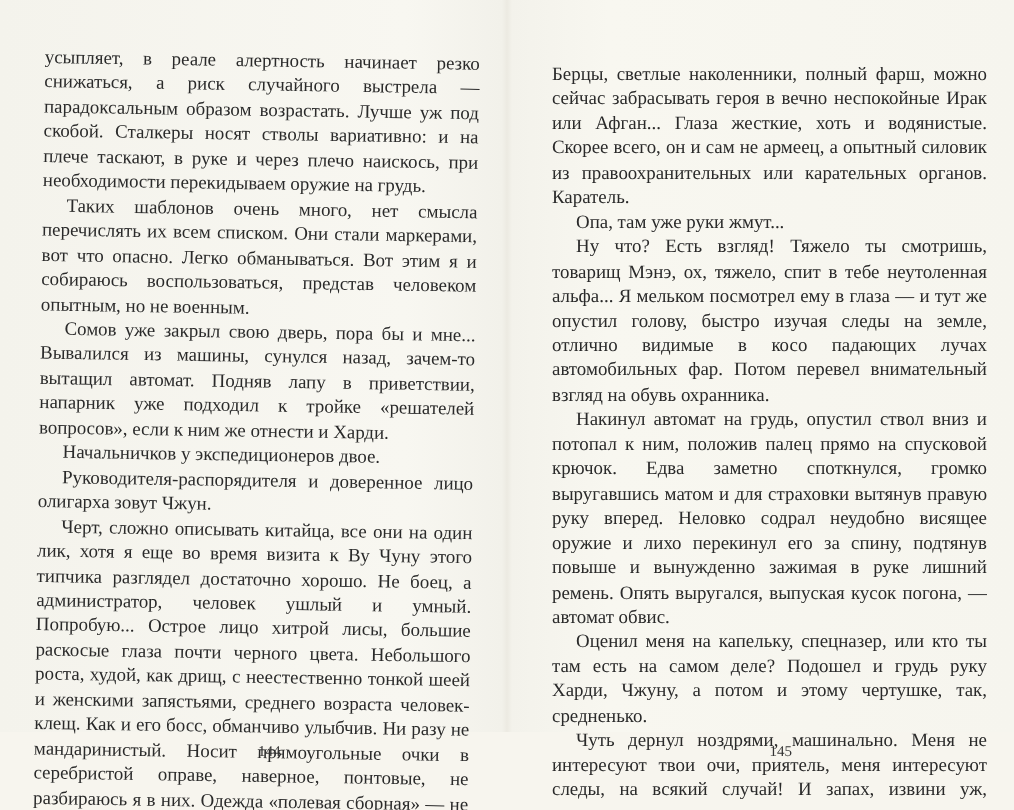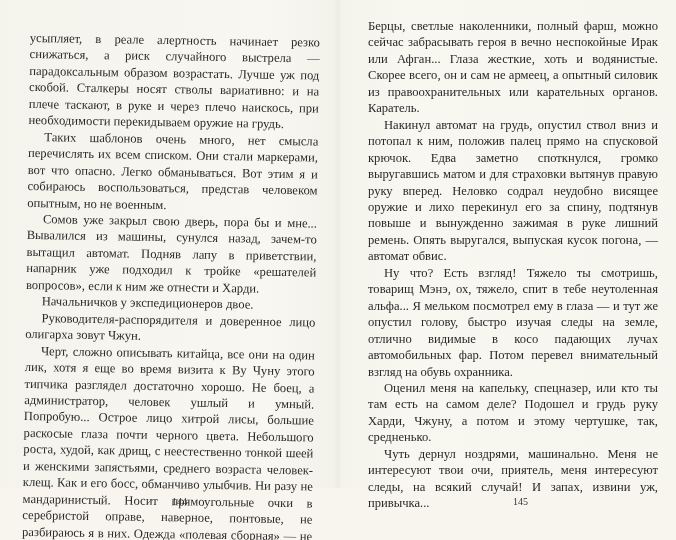--- a/index.html
+++ b/index.html
@@ -11,21 +11,21 @@
     }
     .spread {
       position: relative; width: 676px; height: 488px;
       display: flex;
       background: linear-gradient(to right, #f4f3ec 0%, #f8f7f1 40%, #f2f1ea 49.5%, #eceae2 50%, #f3f2eb 50.5%, #f8f7f0 60%, #f6f5ee 100%);
     }
     .page {
       position: relative; width: 338px; height: 540px; box-sizing: border-box;
     }
     .page-left { padding: 30px 18px 0 30px; }
-    .page-right { padding: 18px 20px 0 30px; }
+    .page-right { padding: 41px 20px 0 30px; }
     .text {
       font-size: 12.6px; line-height: 16.45px; text-align: justify;
       hyphens: manual;
     }
     .text p { margin: 0; text-indent: 16px; }
     .text p.cont { text-indent: 0; }
     .left-text { transform: rotate(0.9deg); transform-origin: left top; width: 290px; }
     .right-text { width: 290px; }
     .folio {
       position: absolute; top: 496px; font-size: 10px; color: #333;
@@ -47,22 +47,23 @@
       <p>Руководителя-распорядителя и доверенное лицо олигарха зовут Чжун.</p>
       <p>Черт, сложно описывать китайца, все они на один лик, хотя я еще во время визита к Ву Чуну этого типчика разглядел достаточно хорошо. Не боец, а администратор, человек ушлый и умный. Попробую... Острое лицо хитрой лисы, большие раскосые глаза почти черного цвета. Небольшого роста, худой, как дрищ, с неестественно тонкой шеей и женскими запястьями, среднего возраста человек-клещ. Как и его босс, обманчиво улыбчив. Ни разу не мандаринистый. Носит прямоугольные очки в серебристой оправе, наверное, понтовые, не разбираюсь я в них. Одежда «полевая сборная» — не военная и не охотничье камуфло. На голове бесформенная шляпа с обвислыми полями.</p>
 
     </div>
     <div class="folio">144</div>
   </div>
 
   <div class="page page-right">
     <div class="text right-text">
       <p class="cont">Берцы, светлые наколенники, полный фарш, можно сейчас забрасывать героя в вечно неспокойные Ирак или Афган... Глаза жесткие, хоть и водянистые. Скорее всего, он и сам не армеец, а опытный силовик из правоохранительных или карательных органов. Каратель.</p>
+      <p>Опа, там уже руки жмут...</p>
+      <p>Ну что? Есть взгляд! Тяжело ты смотришь, товарищ Мэнэ, ох, тяжело, спит в тебе неутоленная альфа... Я мельком посмотрел ему в глаза — и тут же опустил голову, быстро изучая следы на земле, отлично видимые в косо падающих лучах автомобильных фар. Потом перевел внимательный взгляд на обувь охранника.</p>
       <p>Накинул автомат на грудь, опустил ствол вниз и потопал к ним, положив палец прямо на спусковой крючок. Едва заметно споткнулся, громко выругавшись матом и для страховки вытянув правую руку вперед. Неловко содрал неудобно висящее оружие и лихо перекинул его за спину, подтянув повыше и вынужденно зажимая в руке лишний ремень. Опять выругался, выпуская кусок погона, — автомат обвис.</p>
-      <p>Ну что? Есть взгляд! Тяжело ты смотришь, товарищ Мэнэ, ох, тяжело, спит в тебе неутоленная альфа... Я мельком посмотрел ему в глаза — и тут же опустил голову, быстро изучая следы на земле, отлично видимые в косо падающих лучах автомобильных фар. Потом перевел внимательный взгляд на обувь охранника.</p>
       <p>Оценил меня на капельку, спецназер, или кто ты там есть на самом деле? Подошел и грудь руку Харди, Чжуну, а потом и этому чертушке, так, средненько.</p>
       <p>Чуть дернул ноздрями, машинально. Меня не интересуют твои очи, приятель, меня интересуют следы, на всякий случай! И запах, извини уж, привычка...</p>
 
     </div>
     <div class="folio">145</div>
   </div>
 
 </div>
 
 </body></html>

